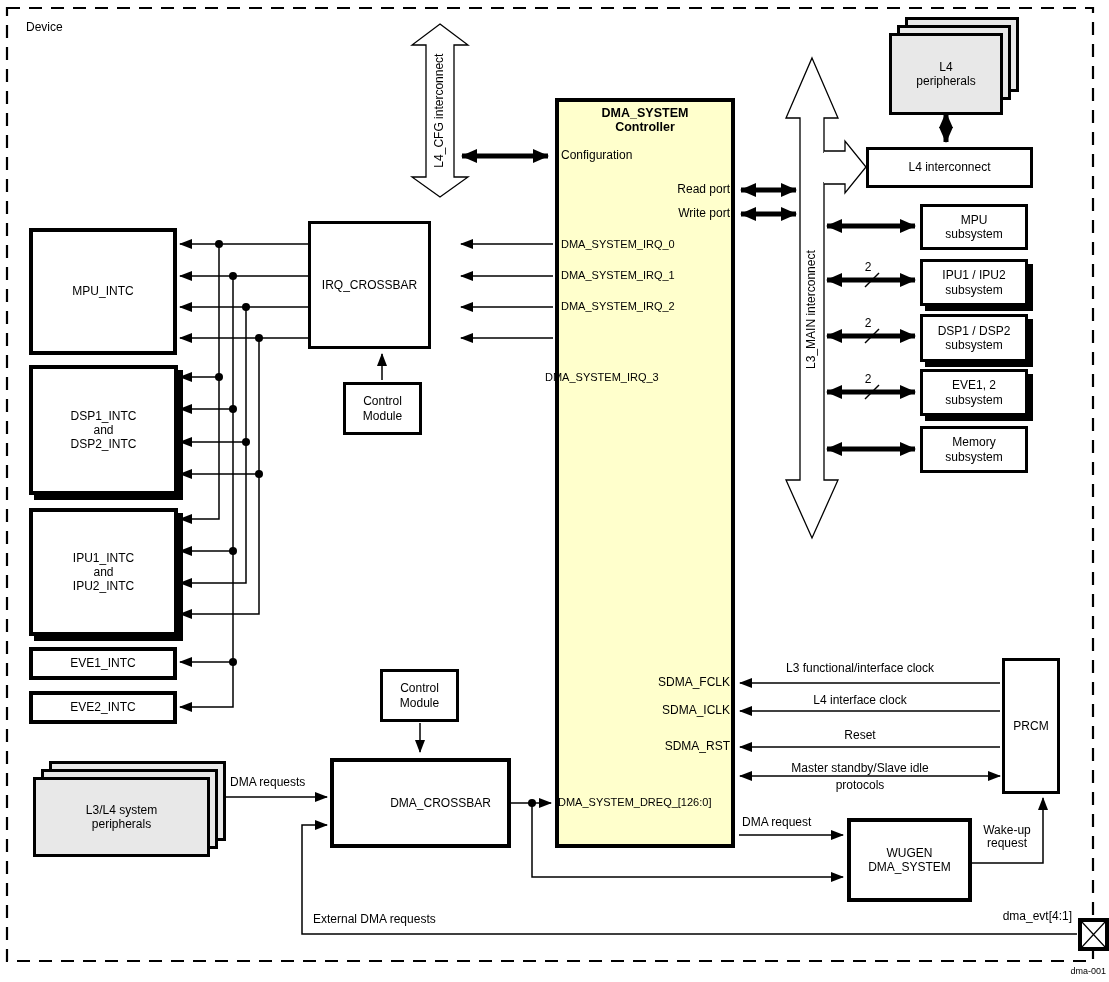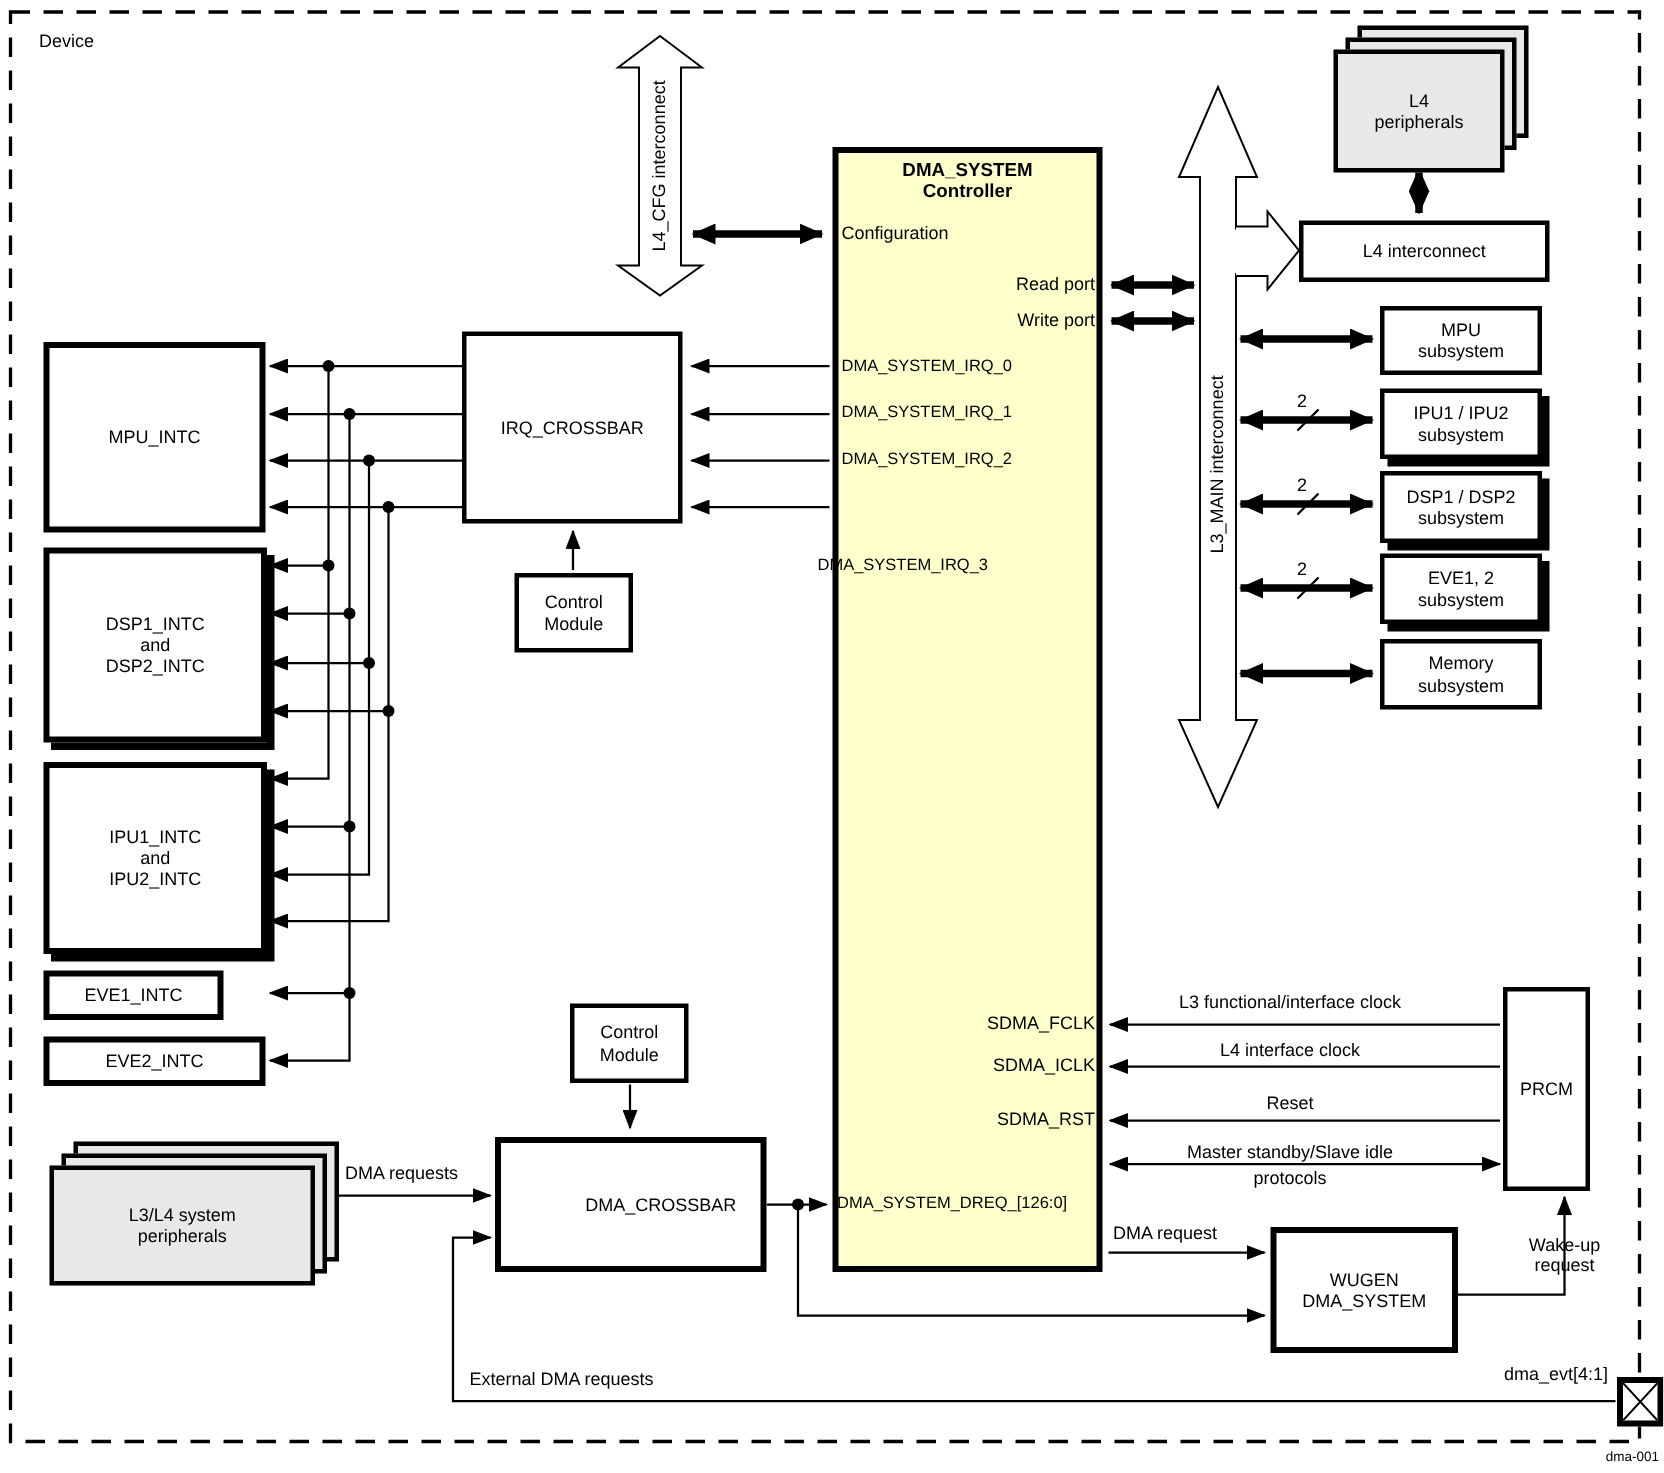--- a/index.html
+++ b/index.html
@@ -115,21 +115,21 @@
       <circle cx="246" cy="442" r="4"></circle>
         <circle cx="259" cy="474" r="4"></circle>
       <circle cx="233" cy="551" r="4"></circle>
         <circle cx="233" cy="662" r="4"></circle>
       <circle cx="532" cy="803" r="4"></circle>
     </g>
   </svg>
 
   <div class="yellow" style="left:555px;top:98px;width:180px;height:750px;background:#FFFFCC;"></div>
 
-  <div class="box" style="left:308px;top:221px;width:147px;height:128px;">
+  <div class="box" style="left:308px;top:221px;width:123px;height:128px;">
     <div>IRQ_CROSSBAR</div>
   </div>
 
   <div class="box" style="left:343px;top:382px;width:79px;height:53px;">
     <div>Control</div>
     <div>Module</div>
   </div>
 
   <div class="box b4" style="left:29px;top:228px;width:148px;height:127px;">
     <div>MPU_INTC</div>
@@ -140,21 +140,21 @@
     <div>and</div>
     <div>DSP2_INTC</div>
   </div>
 
   <div class="box b4 shadow" style="left:29px;top:508px;width:149px;height:128px;">
     <div>IPU1_INTC</div>
     <div>and</div>
     <div>IPU2_INTC</div>
   </div>
 
-  <div class="box b4" style="left:29px;top:647px;width:120px;height:33px;">
+  <div class="box b4" style="left:29px;top:647px;width:148px;height:33px;">
     <div>EVE1_INTC</div>
   </div>
 
   <div class="box b4" style="left:29px;top:691px;width:148px;height:33px;align-items:center;">
     <div>EVE2_INTC</div>
   </div>
 
   <div class="box" style="left:380px;top:669px;width:79px;height:53px;">
     <div>Control</div>
     <div>Module</div>
@@ -240,21 +240,21 @@
   <div class="lbl sm" style="left:561px;top:300px;">DMA_SYSTEM_IRQ_2</div>
   <div class="lbl sm" style="left:545px;top:331px;margin-top:40px;">DMA_SYSTEM_IRQ_3</div>
   <div class="lbl rgt" style="left:580px;top:676px;width:150px;">SDMA_FCLK</div>
   <div class="lbl rgt" style="left:580px;top:704px;width:150px;">SDMA_ICLK</div>
   <div class="lbl rgt" style="left:580px;top:740px;width:150px;">SDMA_RST</div>
   <div class="lbl sm" style="left:558px;top:796px;">DMA_SYSTEM_DREQ_[126:0]</div>
 
   <div class="lbl" style="left:230px;top:776px;">DMA requests</div>
   <div class="lbl" style="left:313px;top:913px;">External DMA requests</div>
   <div class="lbl" style="left:742px;top:816px;">DMA request</div>
-  <div class="lbl ctr" style="left:972px;top:824px;width:70px;white-space:normal;padding-left:36px;">
+  <div class="lbl ctr" style="left:972px;top:824px;width:70px;white-space:normal;">
     <div>Wake-up</div>
     <div>request</div>
   </div>
   <div class="lbl ctr" style="left:741px;top:662px;width:238px;">L3 functional/interface clock</div>
   <div class="lbl ctr" style="left:741px;top:694px;width:238px;">L4 interface clock</div>
   <div class="lbl ctr" style="left:741px;top:729px;width:238px;">Reset</div>
   <div class="lbl ctr" style="left:741px;top:762px;width:238px;">Master standby/Slave idle</div>
   <div class="lbl ctr" style="left:741px;top:779px;width:238px;">protocols</div>
   <div class="lbl rgt" style="left:950px;top:910px;width:122px;">dma_evt[4:1]</div>
   <div class="lbl ctr" style="left:856px;top:261px;width:24px;">2</div>

